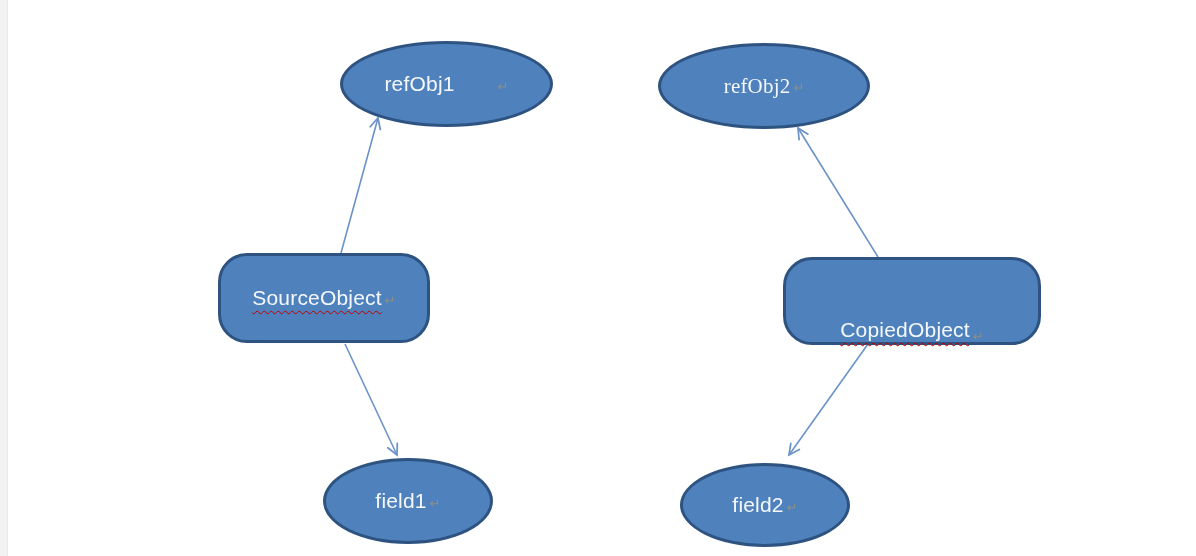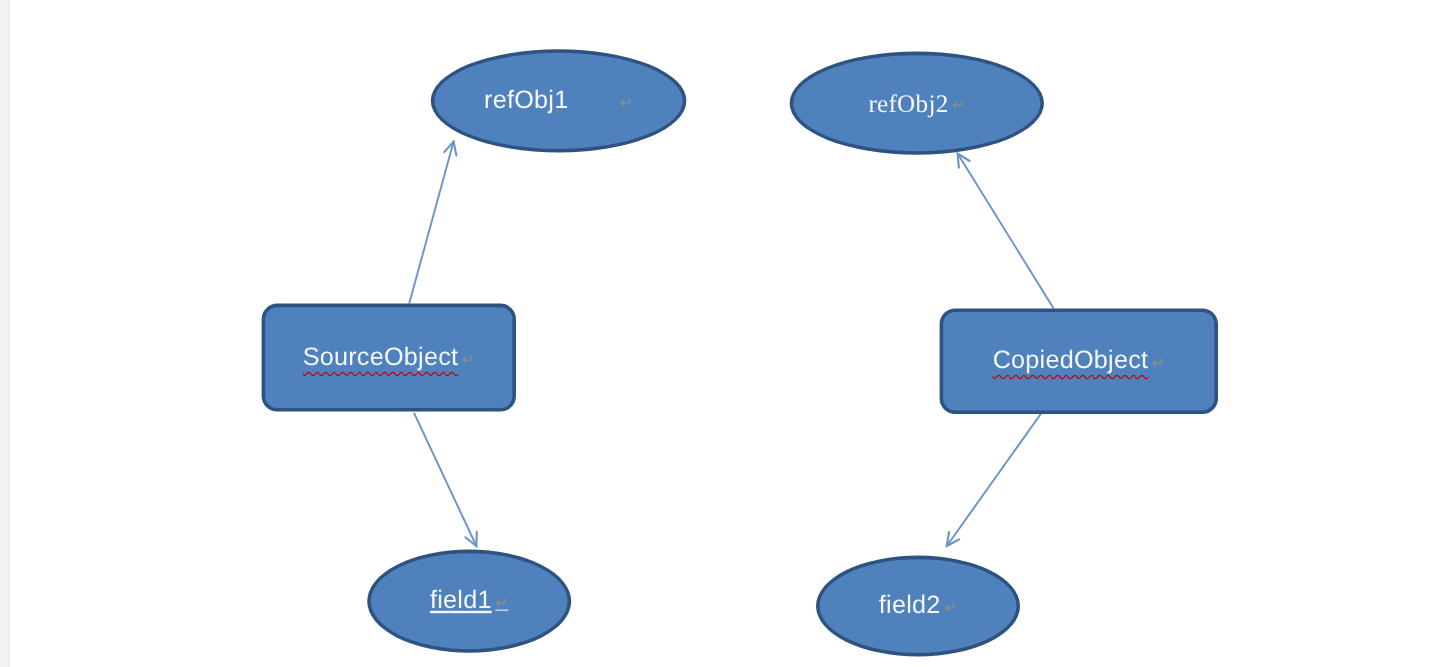--- a/index.html
+++ b/index.html
@@ -54,21 +54,21 @@
     position: absolute;
     background: var(--shape-fill);
     border: 3px solid var(--shape-border);
     display: flex;
     align-items: center;
     justify-content: center;
     color: var(--label-text);
     font-size: 21px;
   }
   .node.ellipse { border-radius: 50%; }
-  .node.rounded-rect { border-radius: 13px; }
+  .node.rounded-rect { border-radius: 29px; }
 
   .node .label {
     color: var(--label-text);
     letter-spacing: 0.2px;
     white-space: nowrap;
   }
   .node .label.misspelled {
     text-decoration-line: underline;
     text-decoration-style: wavy;
     text-decoration-color: var(--squiggle);
@@ -78,25 +78,25 @@
   .node .eot-mark {
     color: var(--eot-mark);
     font-size: 13px;
     margin-left: 3px;
     opacity: 0.85;
     position: relative;
     top: 2px;
   }
 
   
-  .pos-refobj1        { left: 359px; top: 41px;  width: 213px; height: 86px; gap: 40px; }
+  .pos-refobj1        { left: 340px; top: 41px;  width: 213px; height: 86px; gap: 40px; }
   .pos-refobj2        { left: 658px; top: 43px;  width: 212px; height: 86px; font-family: Liberation Serif, serif; }
   .pos-sourceobject   { left: 218px; top: 253px; width: 212px; height: 90px; }
-  .pos-copiedobject   { left: 783px; top: 257px; width: 232px; height: 88px; }
-  .pos-field1         { left: 306px; top: 458px; width: 170px; height: 86px; text-decoration: underline; }
+  .pos-copiedobject   { left: 783px; top: 257px; width: 258px; height: 88px; align-items: flex-end; }
+  .pos-field1         { left: 323px; top: 458px; width: 170px; height: 86px; }
   .pos-field2         { left: 680px; top: 463px; width: 170px; height: 84px; }
 </style>
 </head>
 <body>
 
 <div class="stage">
 
   <div class="margin-strip"></div>
 
   <svg class="connector-layer" viewBox="0 0 1196 556" xmlns="http://www.w3.org/2000/svg">

